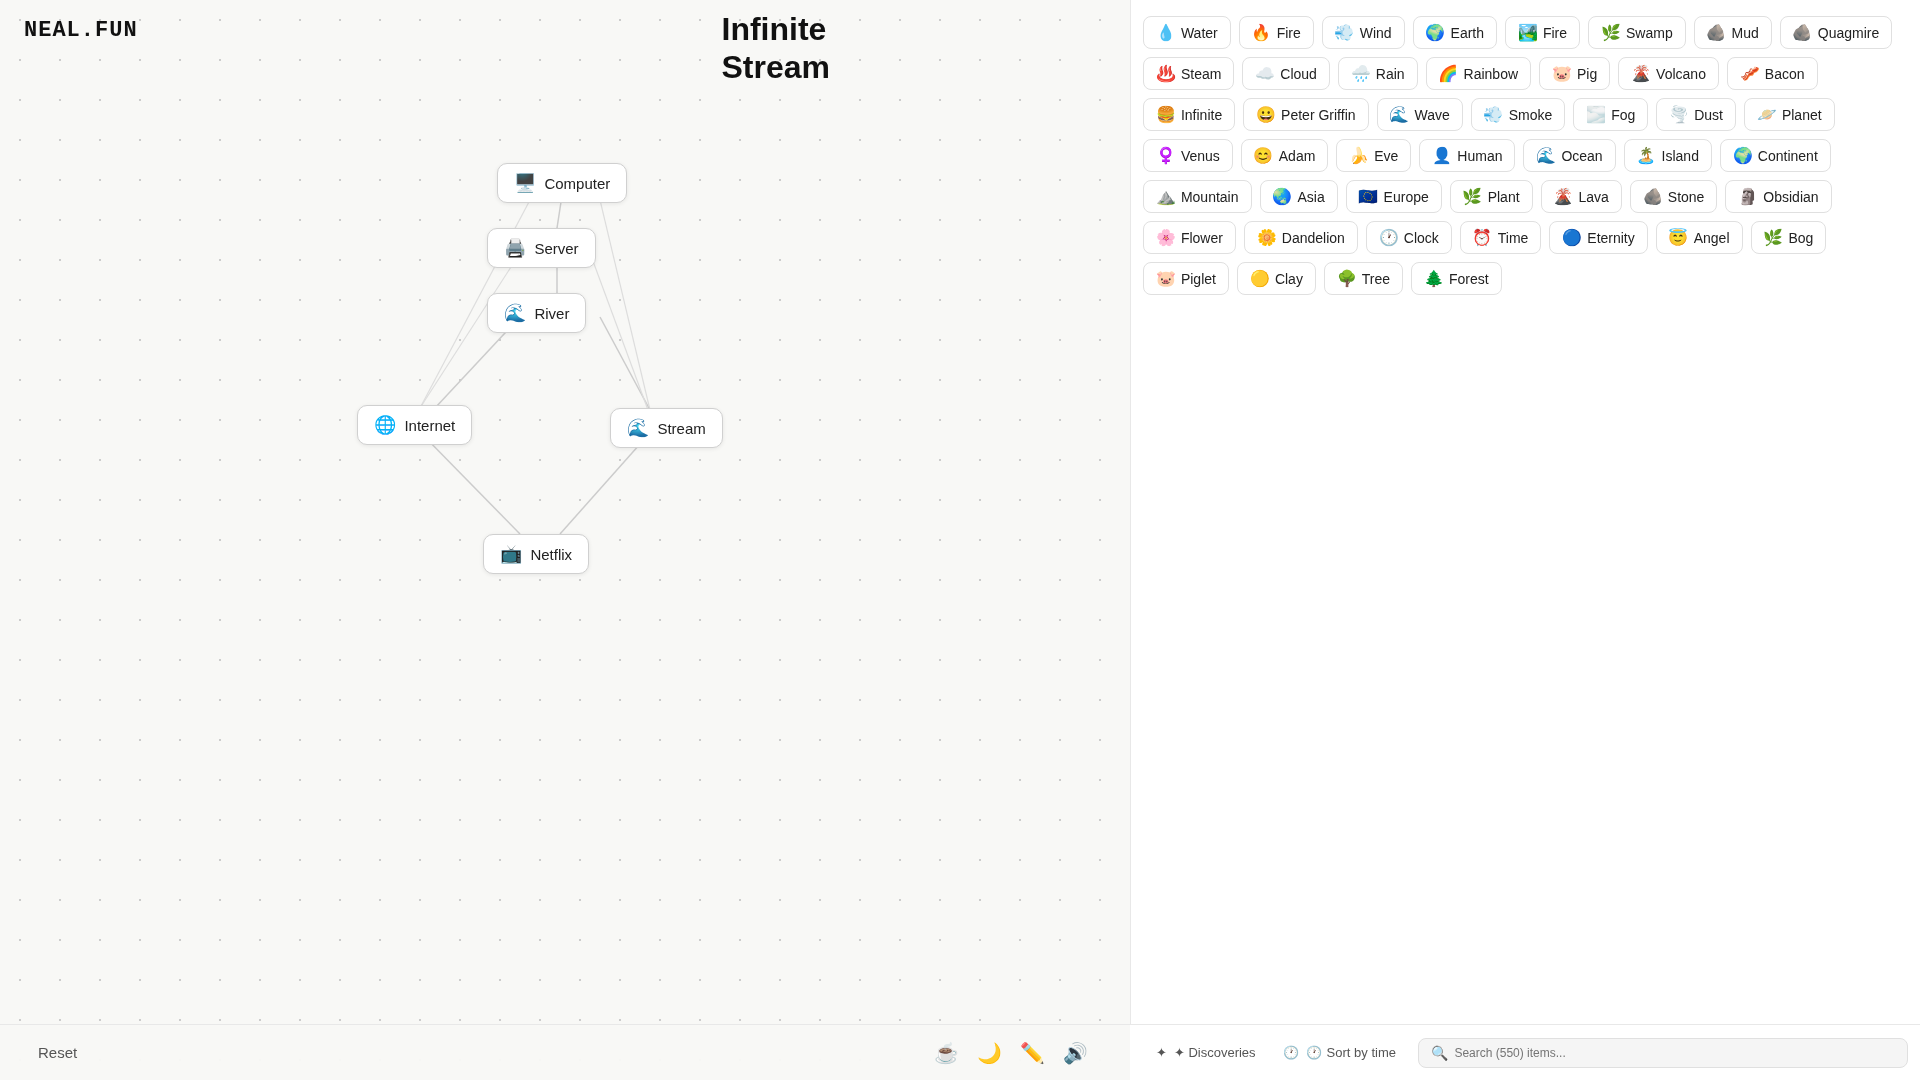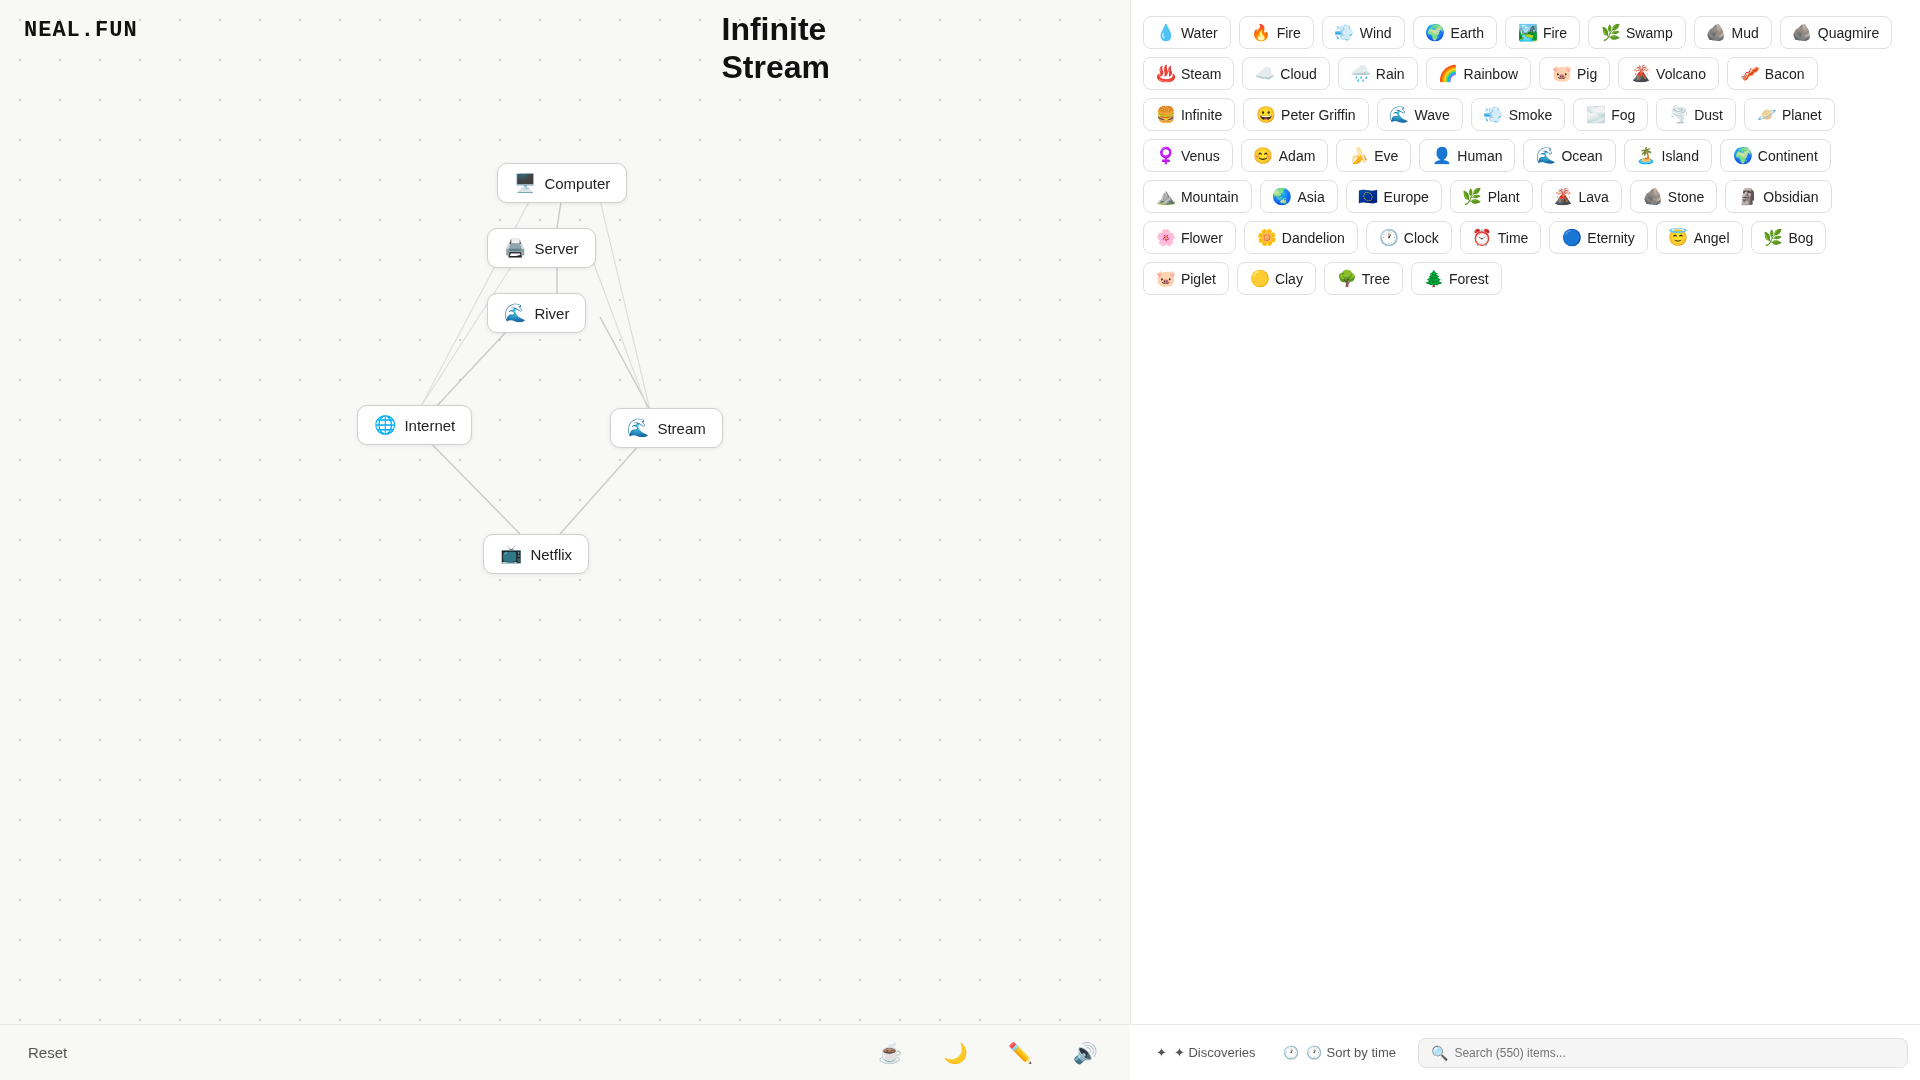--- a/index.html
+++ b/index.html
@@ -114,22 +114,22 @@
     .item-chip .chip-icon { font-size: 16px; }
 
     
     .bottom-toolbar {
       position: absolute;
       bottom: 0; left: 0;
       width: 1130px;
       height: 56px;
       display: flex;
       align-items: center;
-      padding: 0 28px;
-      gap: 32px;
+      padding: 0 38px;
+      gap: 10px;
       background: rgba(248,248,246,0.95);
       border-top: 1px solid #e8e8e8;
       z-index: 20;
     }
 
     .toolbar-icon-btn {
       background: none;
       border: none;
       font-size: 20px;
       cursor: pointer;

